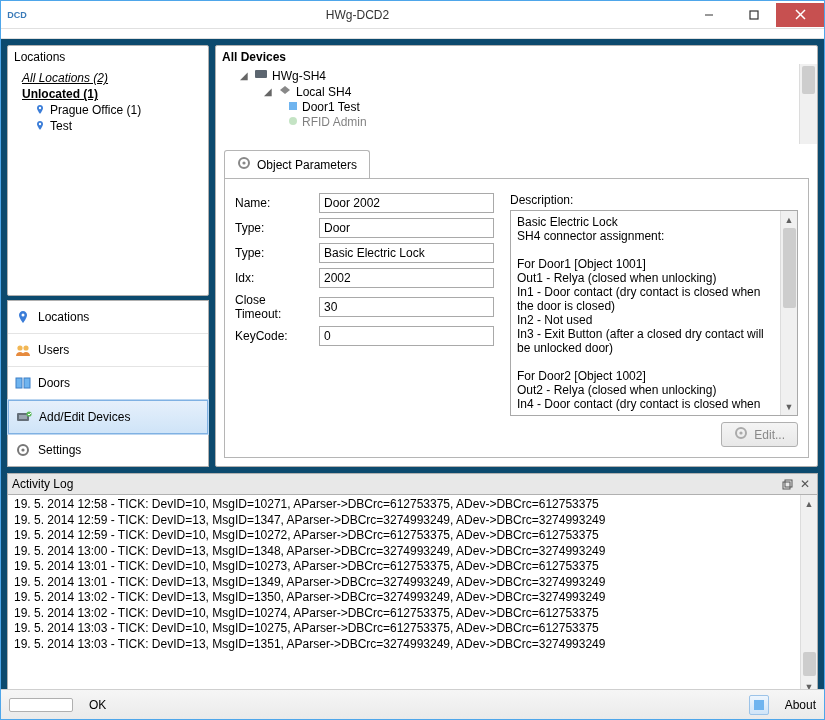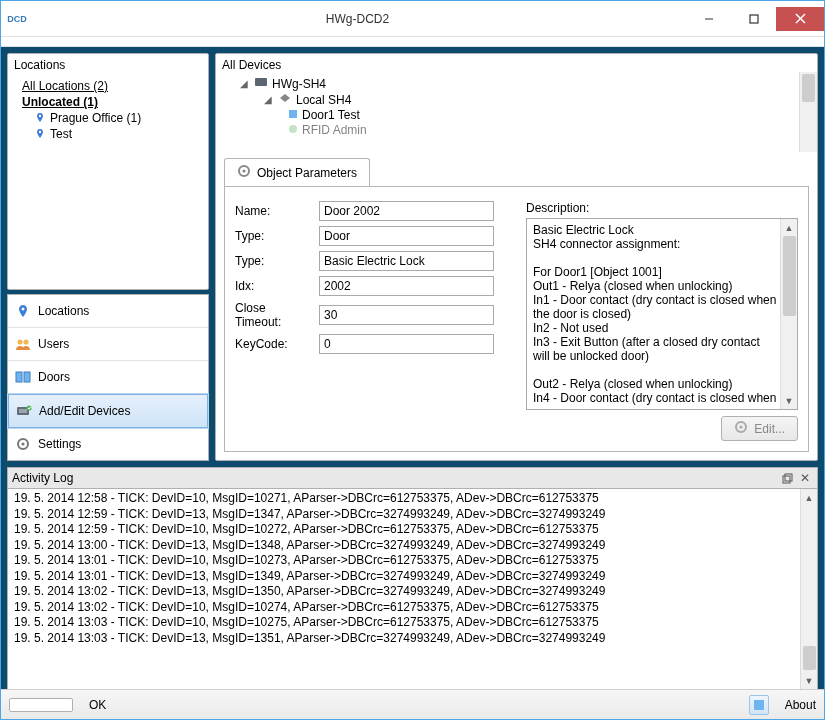--- a/index.html
+++ b/index.html
@@ -1,54 +1,54 @@
 <!DOCTYPE html>
 <html><head>
 <meta charset="utf-8">
 <style>
 * { box-sizing: border-box; margin: 0; padding: 0; font-family: "Segoe UI", Tahoma, sans-serif; font-size: 12px; }
 body { background: #fff; width: 825px; height: 720px; border: 1px solid #4ea6ea; display: flex; flex-direction: column; overflow: hidden; }
-.titlebar { display: flex; align-items: center; height: 36px; background: #fff; border-bottom: 1px solid #e0e0e0; }
+.titlebar { display: flex; align-items: center; height: 28px; background: #fff; border-bottom: 1px solid #e0e0e0; }
 .titlebar .appicon { width: 28px; height: 28px; display: flex; align-items: center; justify-content: center; color: #3a7ab8; font-weight: bold; font-size: 9px; padding-left: 4px; }
 .titlebar .title { flex: 1; text-align: center; font-size: 12px; color: #333; }
 .titlebar .winbtn { width: 45px; height: 24px; display: flex; align-items: center; justify-content: center; color: #333; }
 .titlebar .winbtn.close { background: #c75050; color: #fff; width: 48px; height: 24px; }
 .topstrip { height: 10px; background: #fff; border-bottom: 1px solid #e0e0e0; }
 .body { flex: 1; display: flex; flex-direction: column; background: #0c4a6e; padding: 6px 6px 0 6px; gap: 6px; overflow: hidden; }
 .upper { display: flex; gap: 6px; height: 434px; }
 .left-col { width: 202px; display: flex; flex-direction: column; gap: 4px; }
 .loc-panel { flex: 1; background: #fff; border: 1px solid #b0b0b0; border-radius: 2px; padding: 4px; display: flex; flex-direction: column; }
 .loc-panel .hdr { font-size: 12px; color: #000; padding: 0 2px 6px 2px; }
 .loc-tree { flex: 1; }
 .loc-tree .item { padding: 1px 0 1px 10px; display: flex; align-items: center; gap: 4px; }
-.loc-tree .item.under { text-decoration: underline; }
+.loc-tree .item.under { text-decoration: underline; font-style: italic; }
 .loc-tree .item.bold { font-weight: bold; text-decoration: underline; }
 .loc-tree .sub { padding-left: 22px; align-items: center; }
 .pin { width: 12px; height: 12px; display: inline-block; }
 .pin svg { width: 12px; height: 12px; }
 .navlist { display: flex; flex-direction: column; background: #fff; border: 1px solid #b0b0b0; }
 .navlist .nav { display: flex; align-items: center; gap: 6px; padding: 8px 6px; border-bottom: 1px solid #e4e4e4; cursor: pointer; }
 .navlist .nav:last-child { border-bottom: none; }
 .navlist .nav.active { background: linear-gradient(#e6f0fb,#cfe4f8); border: 1px solid #7fb1e3; outline: 1px solid #bcd6f0; }
 .navlist .nav .icon { width: 18px; height: 16px; display: flex; align-items: center; justify-content: center; }
 .right-col { flex: 1; display: flex; flex-direction: column; background: #fff; border: 1px solid #b0b0b0; border-radius: 2px; }
-.right-col .hdr { font-size: 12px; color: #000; padding: 4px 6px 0 6px; }
+.right-col .hdr { font-size: 12px; color: #000; padding: 4px 6px 0 6px; font-weight: bold; }
 .devtree-wrap { height: 80px; overflow: hidden; position: relative; }
 .devtree { padding: 4px 8px; }
 .devtree .row { display: flex; align-items: center; gap: 4px; padding: 0 0 1px 0; }
 .devtree .row.l1 { padding-left: 16px; }
 .devtree .row.l2 { padding-left: 40px; }
 .devtree .row.l3 { padding-left: 64px; }
 .devtree .arrow { width: 10px; color: #666; font-size: 10px; }
 .sb-right { position: absolute; right: 0; top: 0; width: 18px; height: 100%; background: #f0f0f0; border-left: 1px solid #dcdcdc; }
 .sb-thumb { position: absolute; left: 2px; top: 2px; width: 13px; height: 28px; background: #cdcdcd; border-radius: 2px; }
 .tab-strip { display: flex; padding: 6px 8px 0 8px; }
 .tab { display: flex; align-items: center; gap: 6px; padding: 5px 12px; background: #fff; border: 1px solid #b5b5b5; border-bottom: none; border-top-left-radius: 3px; border-top-right-radius: 3px; }
 .tab-body { flex: 1; margin: 0 8px 8px 8px; border: 1px solid #b5b5b5; background: #fff; padding: 14px 10px 10px 10px; display: flex; flex-direction: column; }
-.form-area { display: flex; gap: 32px; flex: 1; }
+.form-area { display: flex; gap: 16px; flex: 1; }
 .form-left { display: flex; flex-direction: column; gap: 5px; }
 .frow { display: flex; align-items: center; gap: 6px; }
 .frow label { width: 78px; }
 .frow input { width: 175px; height: 20px; border: 1px solid #a9a9a9; padding: 1px 4px; font-size: 12px; background: #fff; }
 .desc-panel { flex: 1; border: 1px solid #a9a9a9; padding: 4px 20px 4px 6px; position: relative; height: 196px; overflow: hidden; }
 .desc-panel .sb { position: absolute; right: 0; top: 0; width: 17px; height: 100%; background: #f0f0f0; border-left: 1px solid #dcdcdc; }
 .desc-panel .sb .up, .desc-panel .sb .dn { height: 17px; display:flex; align-items:center; justify-content:center; color:#606060; font-size:9px;}
 .desc-panel .sb .track { position:absolute; top:17px; bottom:17px; left:0; right:0;}
 .desc-panel .sb .th { position:absolute; top:0; left:2px; width:13px; height:80px; background:#cdcdcd; border-radius:2px;}
 .desc-panel .sb .dn { position:absolute; bottom:0; width:100%;}
@@ -260,20 +260,21 @@
               <div class="desc-lines" id="desc-lines">
                   <p>Basic Electric Lock</p>
                   <p>SH4 connector assignment:</p>
                   <p>&nbsp;</p>
                   <p>For Door1 [Object 1001]</p>
                   <p>Out1 - Relya (closed when unlocking)</p>
                   <p>In1 - Door contact (dry contact is closed when the door is closed)</p>
                   <p>In2 - Not used</p>
                   <p>In3 - Exit Button (after a closed dry contact will be unlocked door)</p>
                   <p>&nbsp;</p>
+                  <p>For Door2 [Object 1002]</p>
                   <p>Out2 - Relya (closed when unlocking)</p>
                   <p>In4 - Door contact (dry contact is closed when</p>
                 </div>
               <div class="sb">
                   <div class="up">▲</div>
                   <div class="track">
                     <div class="th"></div>
                   </div>
                   <div class="dn">▼</div>
                 </div>

